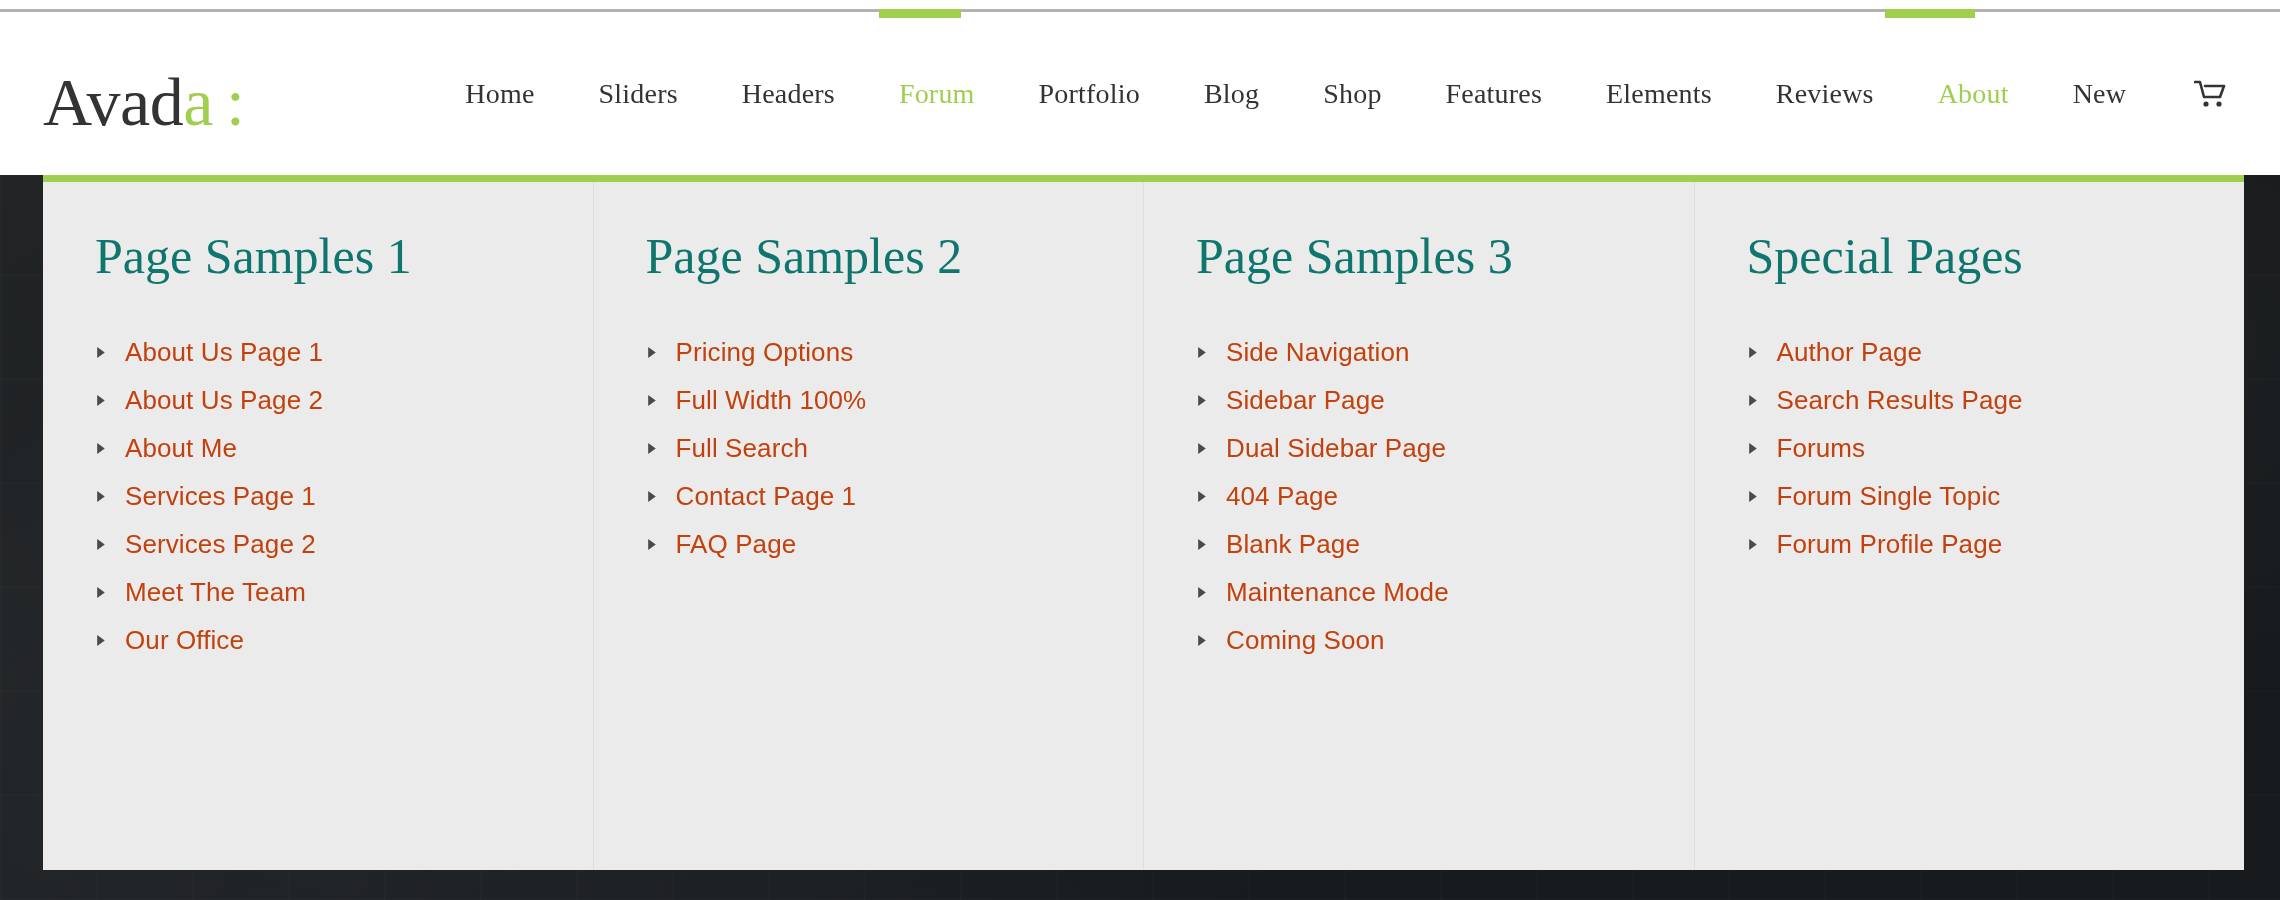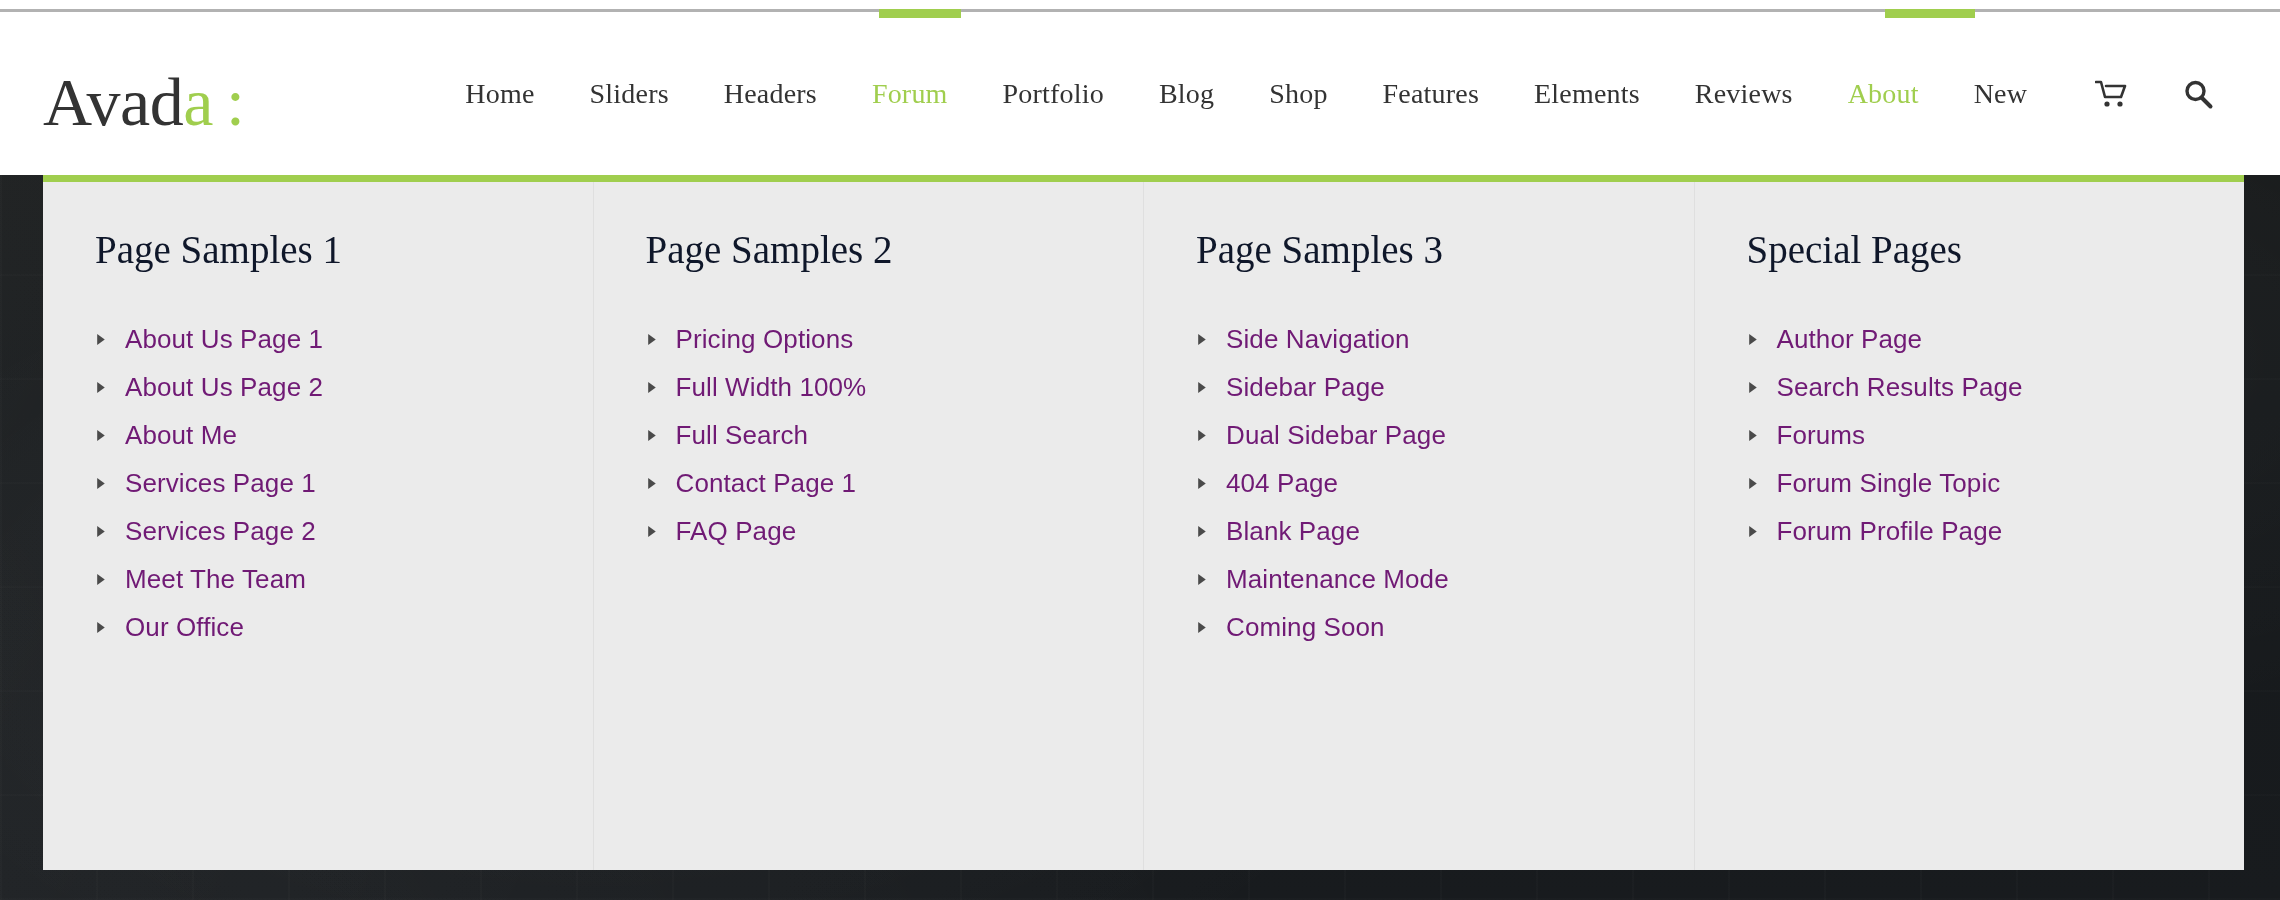--- a/index.html
+++ b/index.html
@@ -66,21 +66,21 @@
     user-select:none;
     margin-top:16px;
   }
   .logo .accent{ color:#a0ce4e; }
   .logo .colon{ color:#a0ce4e; margin-left:13px; font-weight:400; }
 
   .mainnav{
     display:flex; align-items:center;
     margin-left:am; 
     margin-left:195px;
-    gap:3px;
+    gap:12px;
   }
   .navitem{
     font-family:"Liberation Serif", serif;
     font-size:28px;
     color:#333333;
     padding:0 26px;
     white-space:nowrap;
     cursor:pointer;
     letter-spacing:.2px;
   }
@@ -111,43 +111,43 @@
     flex:1 1 0;
     padding:47px 0 0 52px;
     border-right:1px solid #dfdfdf;
     position:relative;
   }
   .mm-col:last-child{ border-right:none; }
 
   .mm-title{
     font-family:"Liberation Serif", serif;
     font-weight:400;
-    font-size:39px;
+    font-size:50px;
     line-height:1.1;
-    color:#0f172a;
+    color:#0f766e;
     margin-bottom:44px;
     white-space:nowrap;
   }
 
   .mm-list{ list-style:none; }
   .mm-item{
     display:flex; align-items:center;
     height:48px;
     cursor:pointer;
     white-space:nowrap;
   }
   .mm-arrow{
     width:13px; height:13px;
     margin-right:17px;
     flex:0 0 auto;
     display:block;
   }
   .mm-label{
     font-size:26px;
-    color:#701a75;
+    color:#c2410c;
     letter-spacing:.1px;
   }
 </style>
 </head>
 <body>
 
 <div class="page-bg"></div>
 
 <header class="header">
   <div class="header-topline"></div>

